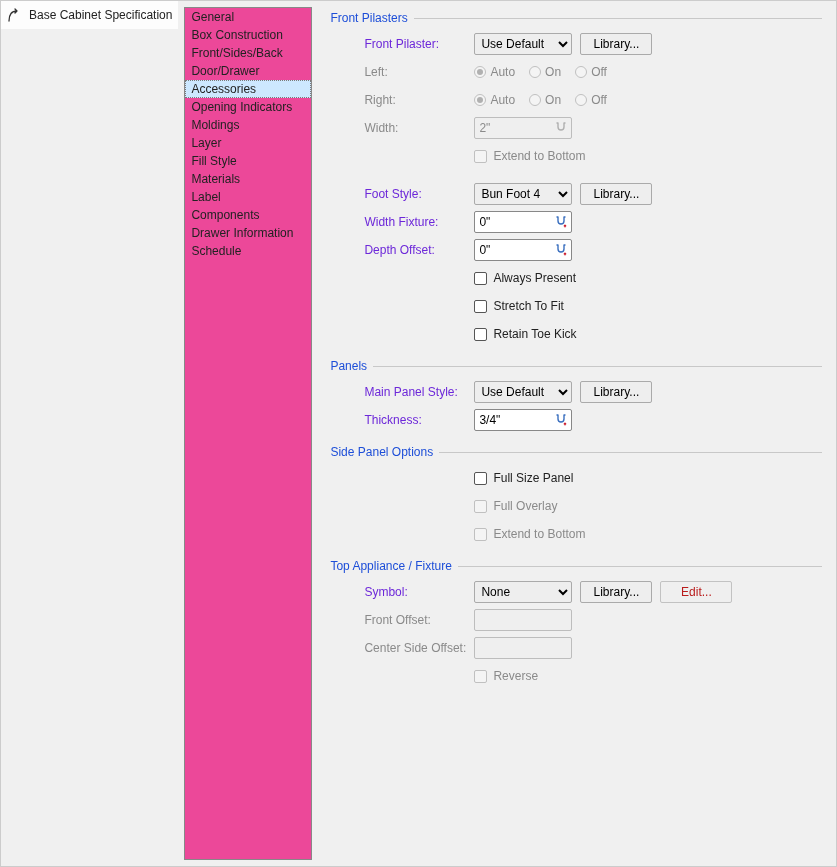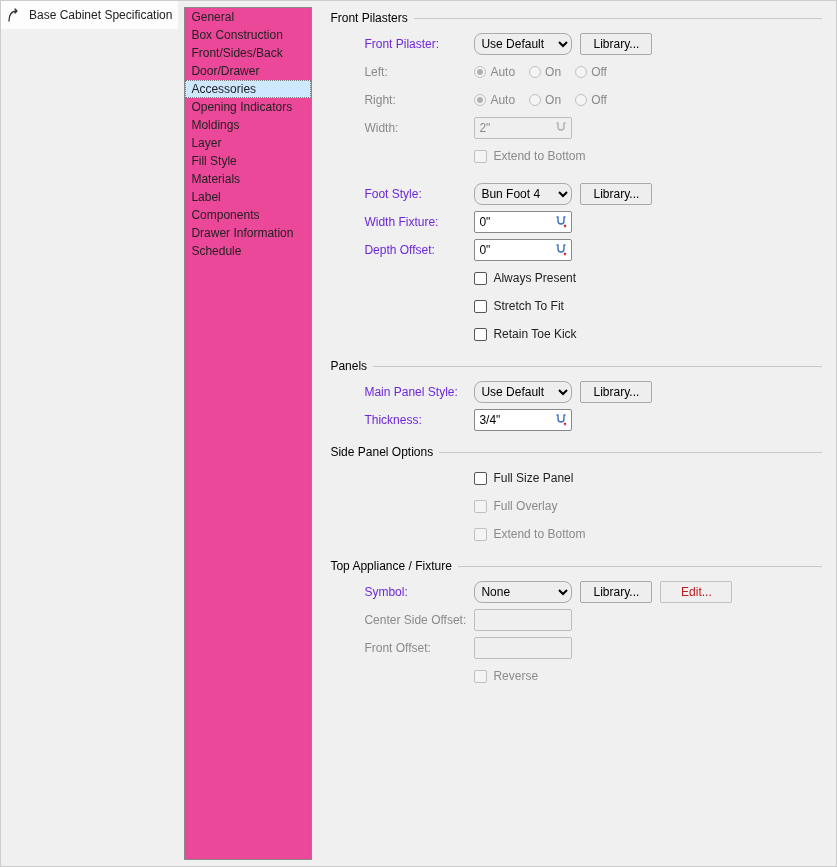--- a/index.html
+++ b/index.html
@@ -66,21 +66,21 @@
   .group {
     margin-bottom: 12px;
   }
   .group-header {
     display: flex;
     align-items: center;
     margin-bottom: 6px;
     gap: 6px;
   }
   .group-header .group-title {
-    color: #000000;
+    color: #1d4ed8;
     white-space: nowrap;
   }
   .group-header .rule {
     flex: 1;
     height: 1px;
     background: #c8c8c8;
   }
   .rows {
     padding-left: 34px;
   }
@@ -100,21 +100,21 @@
     display: flex;
     align-items: center;
     gap: 8px;
   }
   select {
     height: 22px;
     width: 98px;
     border: 1px solid #aaa;
     background: #eee;
     font: inherit;
-    border-radius: 8px;
+    border-radius: 2px;
     padding: 0 2px;
   }
   button.btn {
     height: 22px;
     min-width: 72px;
     padding: 0 10px;
     border: 1px solid #aaa;
     background: #eee;
     font: inherit;
     border-radius: 2px;
@@ -454,27 +454,27 @@
             <span class="label">Symbol:</span>
             <div class="controls">
               <select>
                 <option>None</option>
               </select>
               <button class="btn">Library...</button>
               <button class="btn" disabled="">Edit...</button>
             </div>
           </div>
           <div class="row">
+            <span class="label disabled">Front Offset:</span>
+            <div class="controls">
+                <span class="txtbox"></span>
+              </div>
+          </div>
+          <div class="row">
             <span class="label disabled">Center Side Offset:</span>
-            <div class="controls">
-                <span class="txtbox"></span>
-              </div>
-          </div>
-          <div class="row">
-            <span class="label disabled">Front Offset:</span>
             <div class="controls">
                 <span class="txtbox"></span>
               </div>
           </div>
           <div class="row">
               <span class="label"></span>
               <div class="controls">
                 <span class="checkbox disabled">
                   <span class="box"></span>
                   <span class="disabled">Reverse</span>

